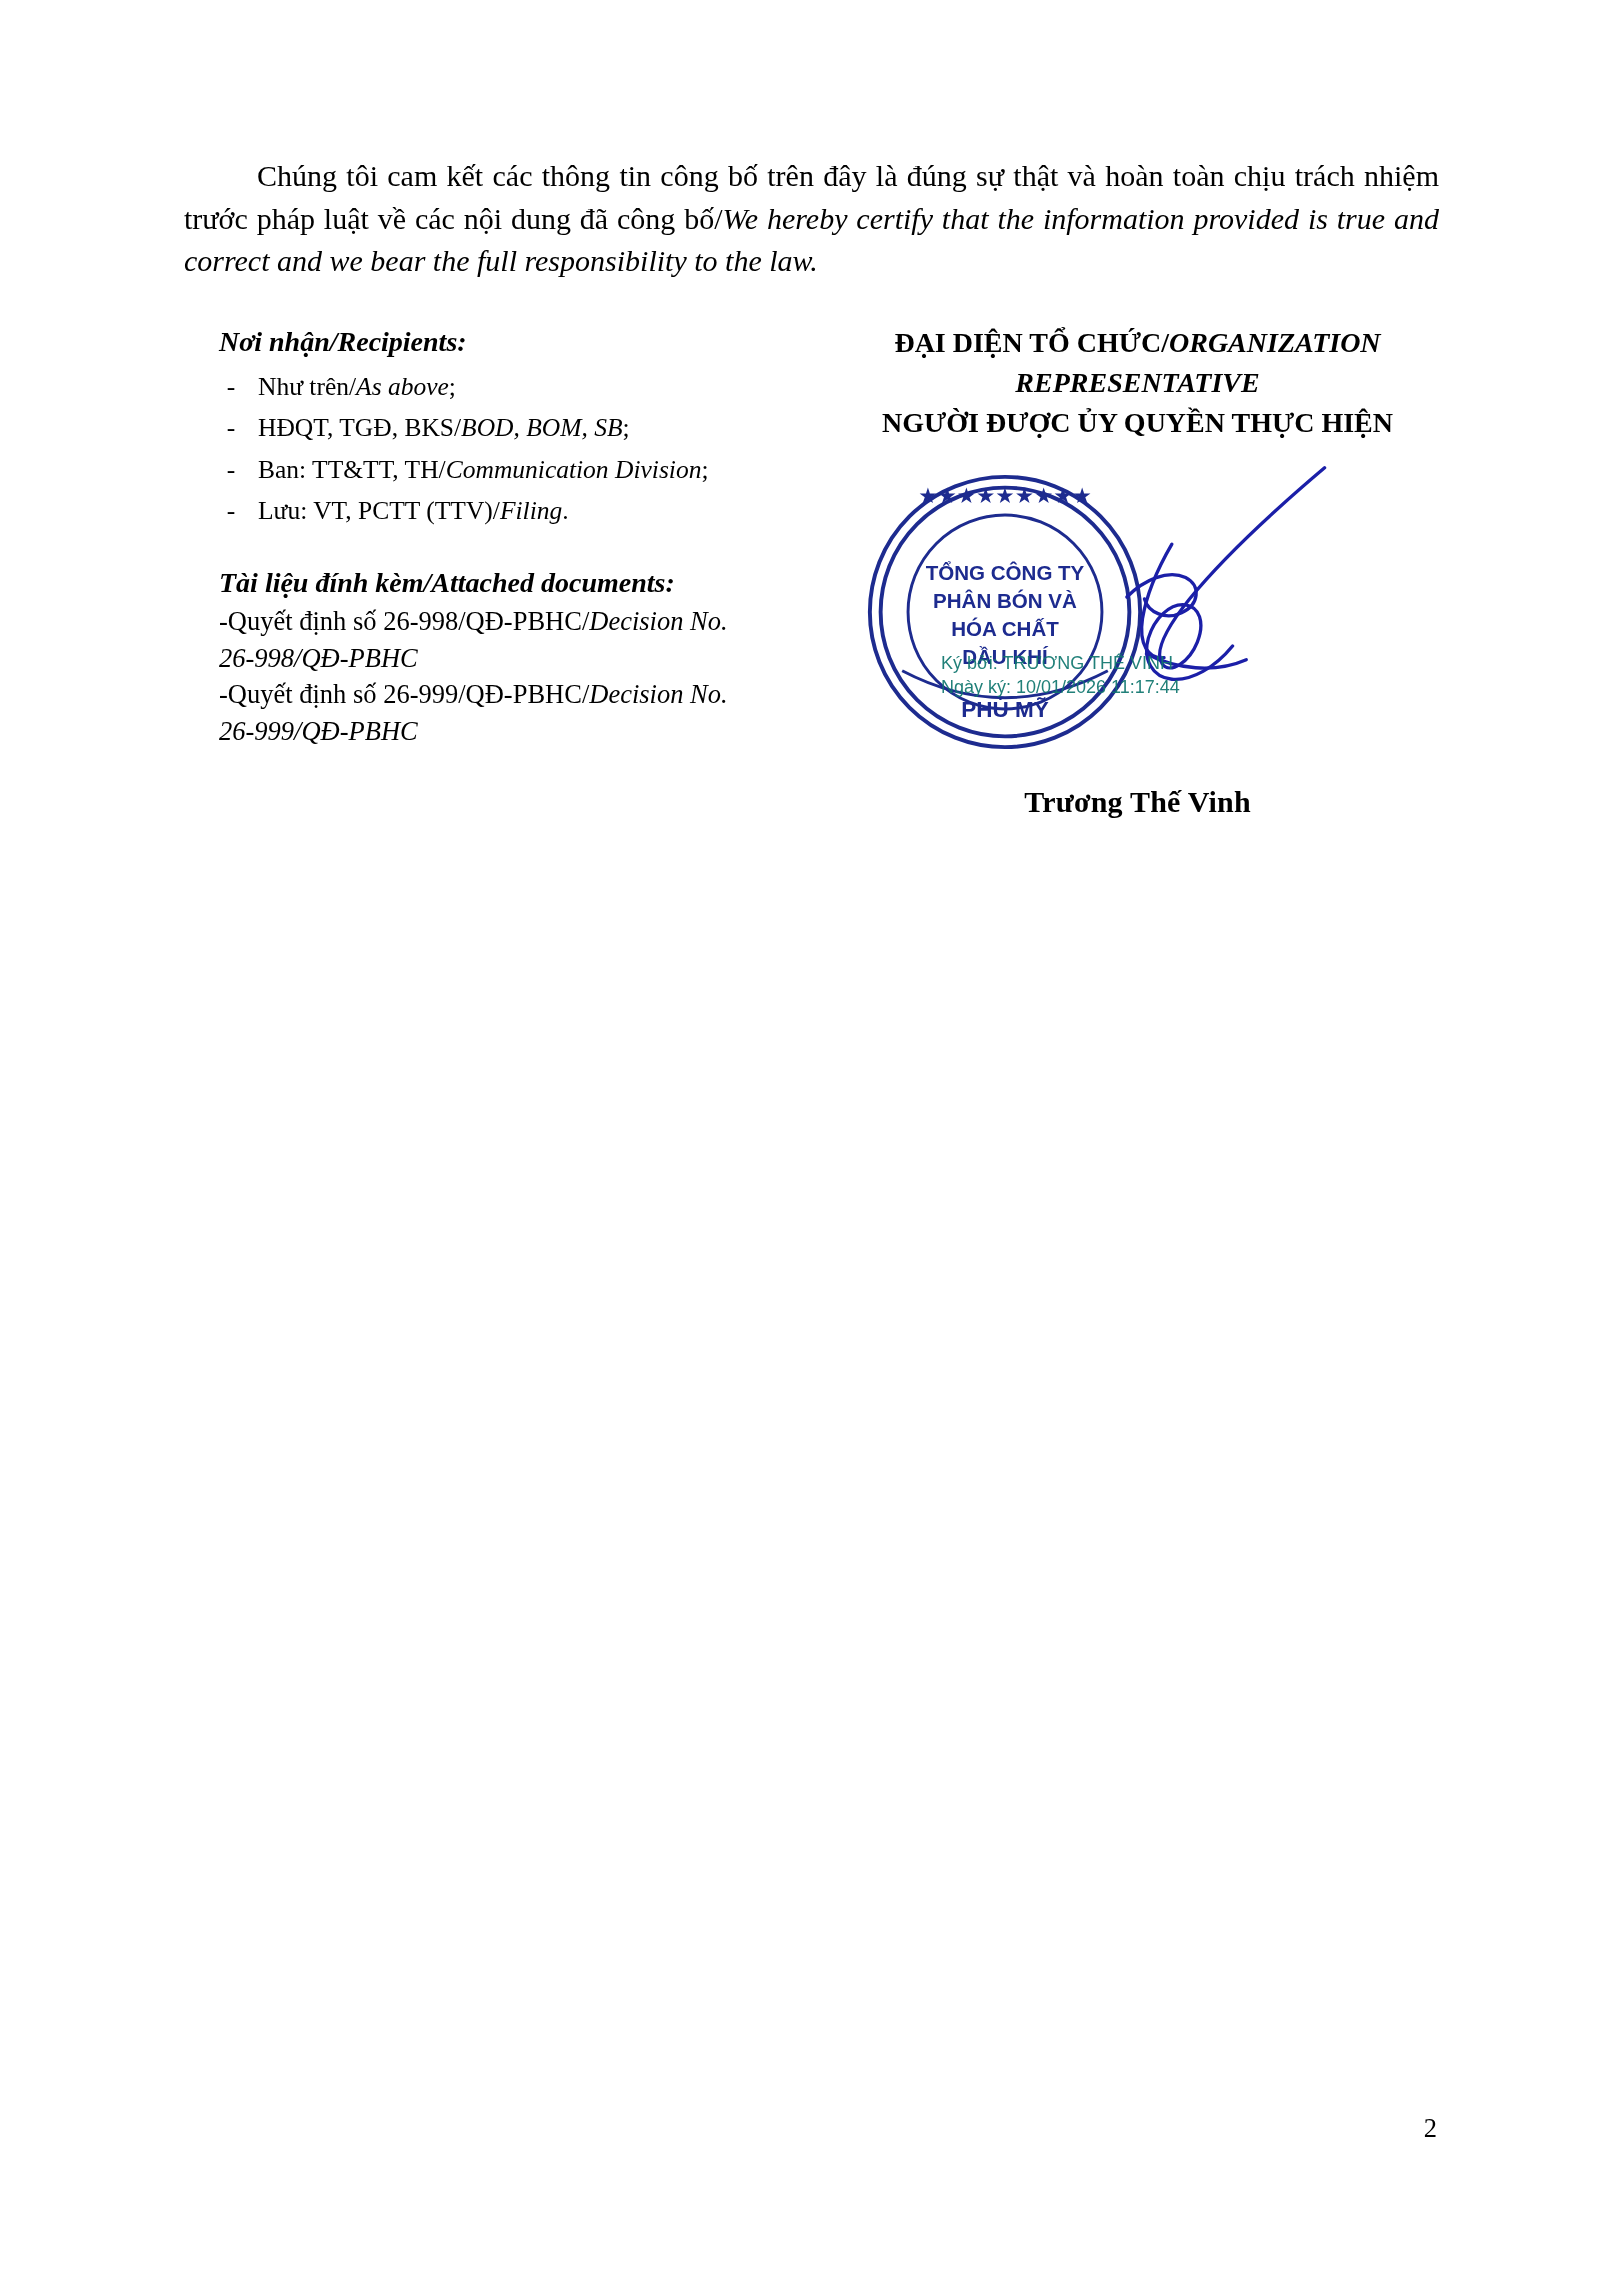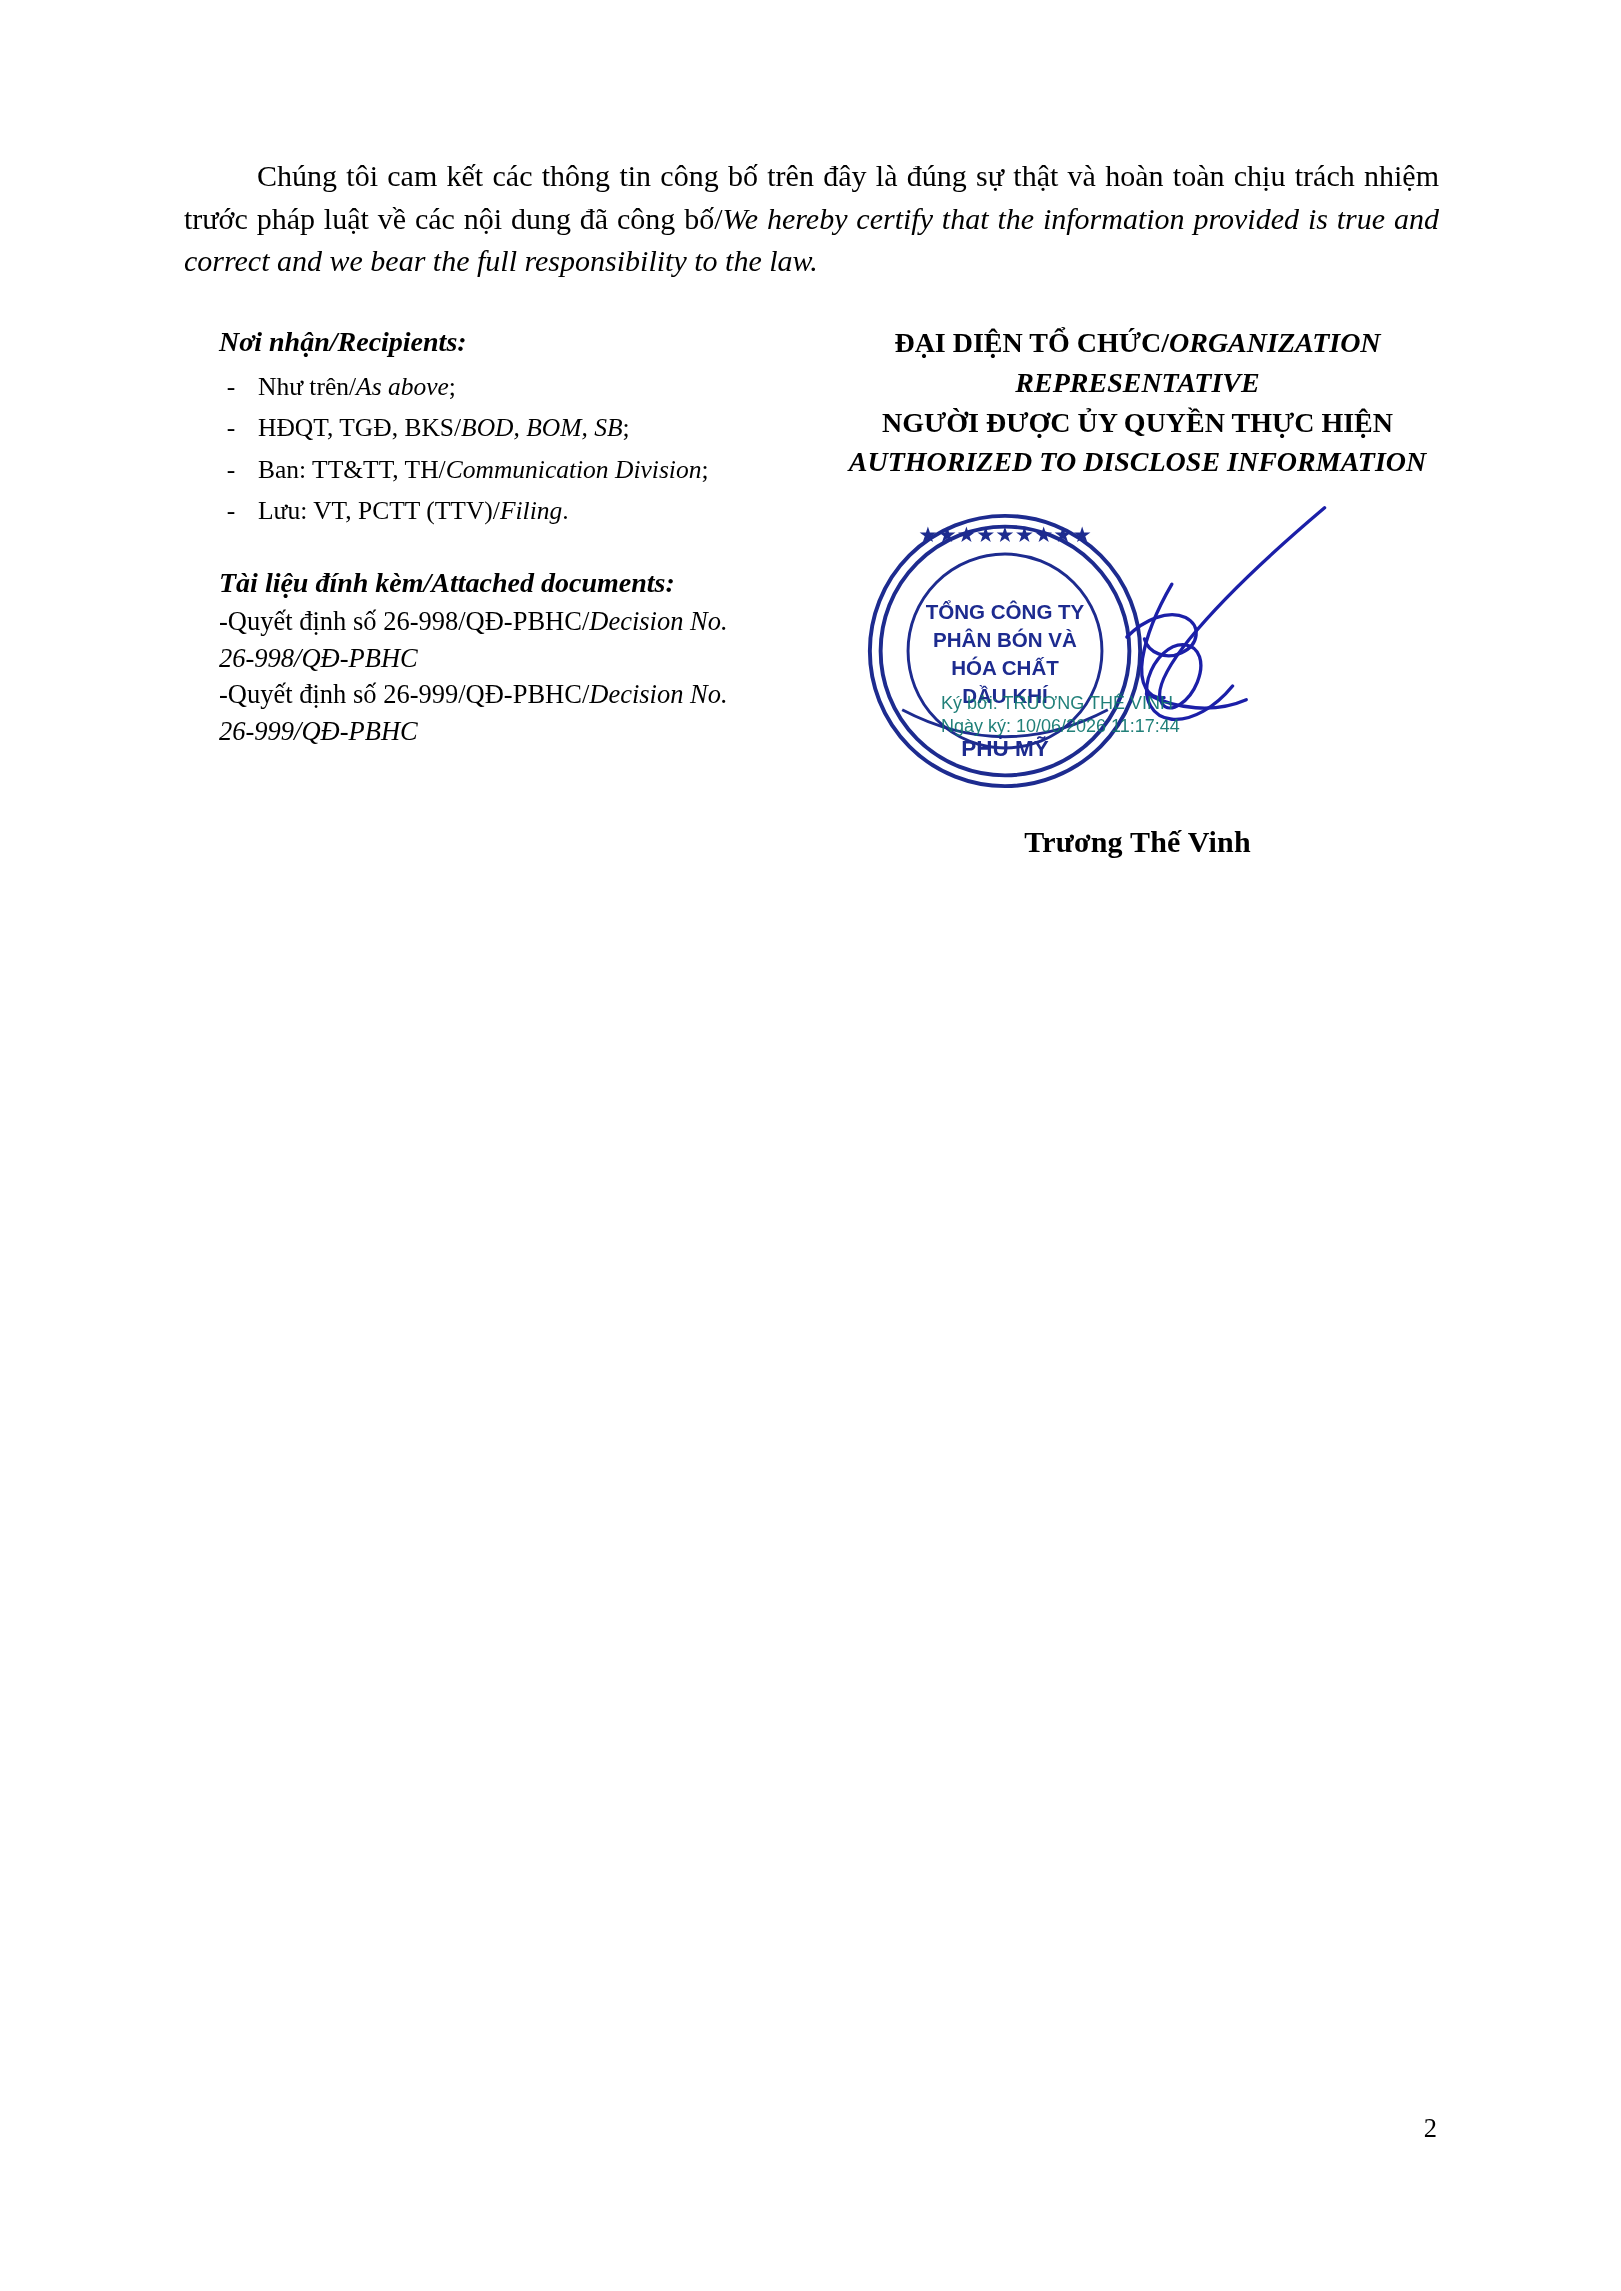--- a/index.html
+++ b/index.html
@@ -188,21 +188,20 @@
       <div><span>-Quyết định số 26-999/QĐ-PBHC/</span><i>Decision No.</i></div>
       <div><i>26-999/QĐ-PBHC</i></div>
     </div>
   </div>
 
   <div class="right-col">
     <div class="rep-heading">
       <div><span>ĐẠI DIỆN TỔ CHỨC/</span><span class="it">ORGANIZATION</span></div>
       <div class="it">REPRESENTATIVE</div>
       <div>NGƯỜI ĐƯỢC ỦY QUYỀN THỰC HIỆN</div>
-      <div class="it">AUTHORIZED TO DISCLOSE INFORMATION</div>
     </div>
 
     <div class="sign-area">
 
       <div class="seal">
         <svg viewBox="0 0 290 290" width="284" height="284" aria-hidden="true">
           <g fill="none" stroke="#1d2b8f" stroke-width="4">
             <circle cx="145" cy="145" r="138"></circle>
             <circle cx="145" cy="145" r="127"></circle>
             <circle cx="145" cy="145" r="99" stroke-width="3"></circle>
@@ -232,21 +231,21 @@
             <path d="M352 18 C300 62 250 108 214 152 C190 182 178 206 186 218 C194 230 214 216 222 196 C230 176 224 160 210 158 C194 156 178 172 172 192 C166 214 176 232 196 234 C216 236 240 222 258 200"></path>
             <path d="M196 96 C182 120 170 148 166 172 C162 198 172 214 188 212"></path>
             <path d="M150 150 C168 132 192 122 210 130 C226 138 224 158 206 166 C190 174 172 166 168 152"></path>
             <path d="M170 208 C200 224 240 228 272 214"></path>
           </g>
         </svg>
       </div>
 
       <div class="digital-stamp">
         <div>Ký bởi: TRƯƠNG THẾ VINH</div>
-        <div>Ngày ký: 10/06/2026 11:17:44</div>
+        <div>Ngày ký: 10/01/2026 11:17:44</div>
       </div>
     </div>
 
     <div class="signer-name">Trương Thế Vinh</div>
   </div>
 
   <div class="page-number">2</div>
 
 </div>
 

